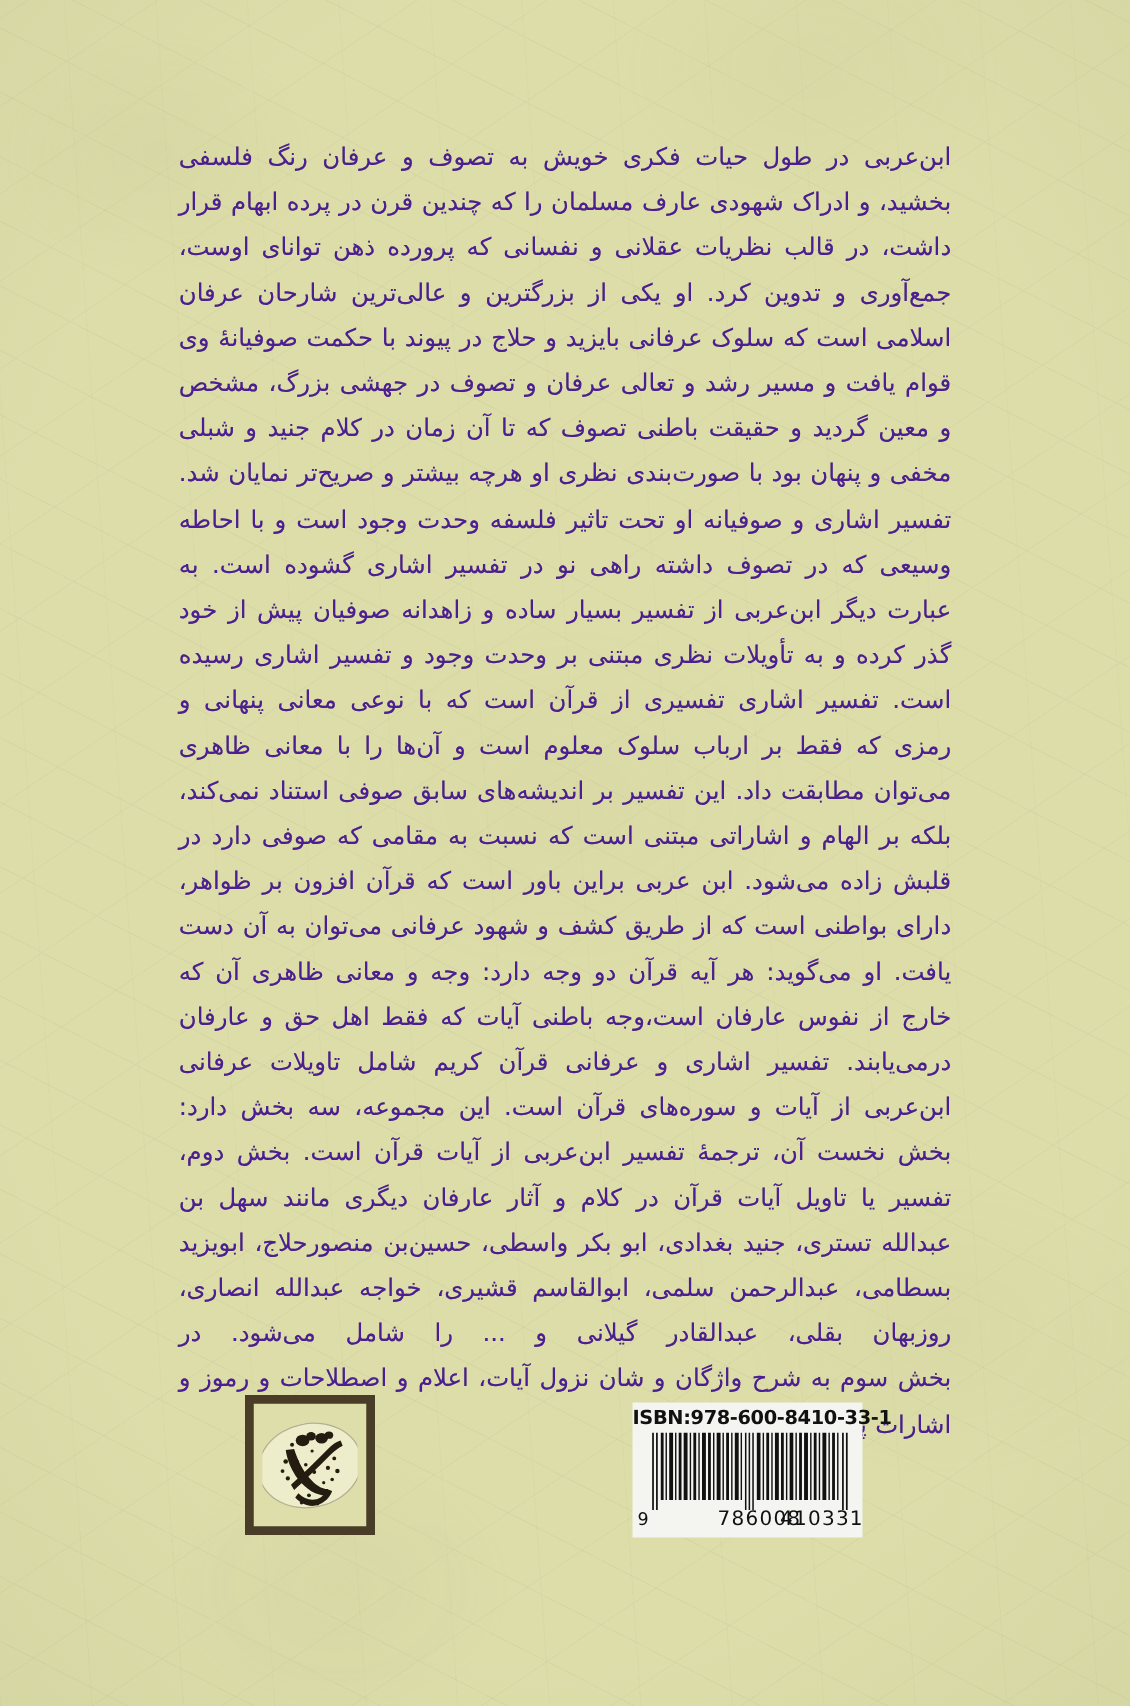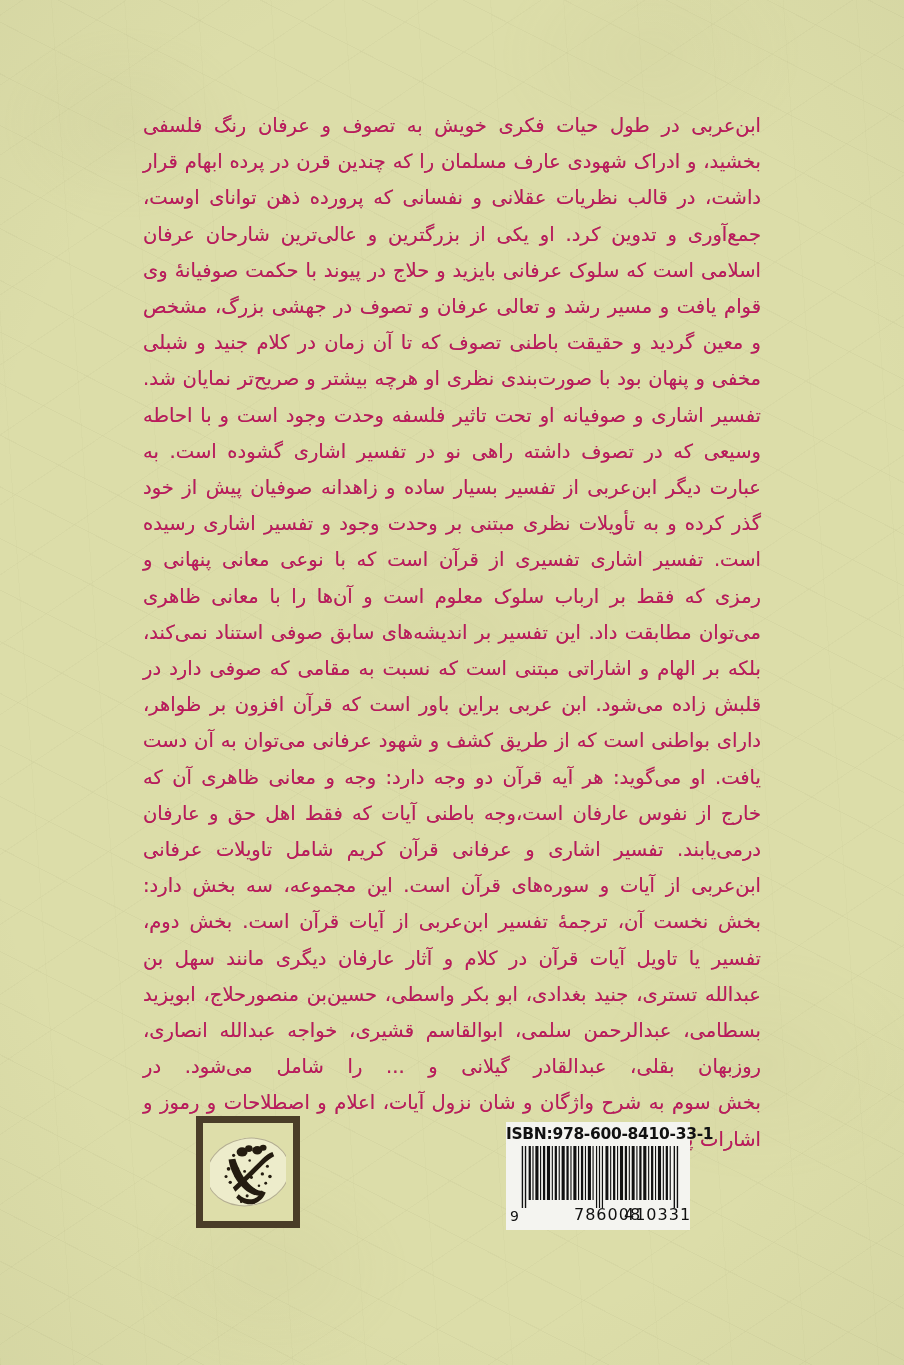--- a/index.html
+++ b/index.html
@@ -63,21 +63,21 @@
 
   
   .blurb {
     position: absolute;
     top: 108px;
     right: 143px;
     left: 143px;
     direction: rtl;
     text-align: justify;
     text-align-last: justify;
-    color: #be185d;
+    color: #4c1d95;
     font-family: "DejaVu Sans", "Liberation Sans", sans-serif;
     font-size: 19.5px;
     line-height: 36.2px;
     letter-spacing: 0px;
     word-spacing: 0.5px;
     text-shadow: 0 0 0.4px rgba(28,26,20,0.4);
   }
 
   .blurb .para {
     margin: 0;

